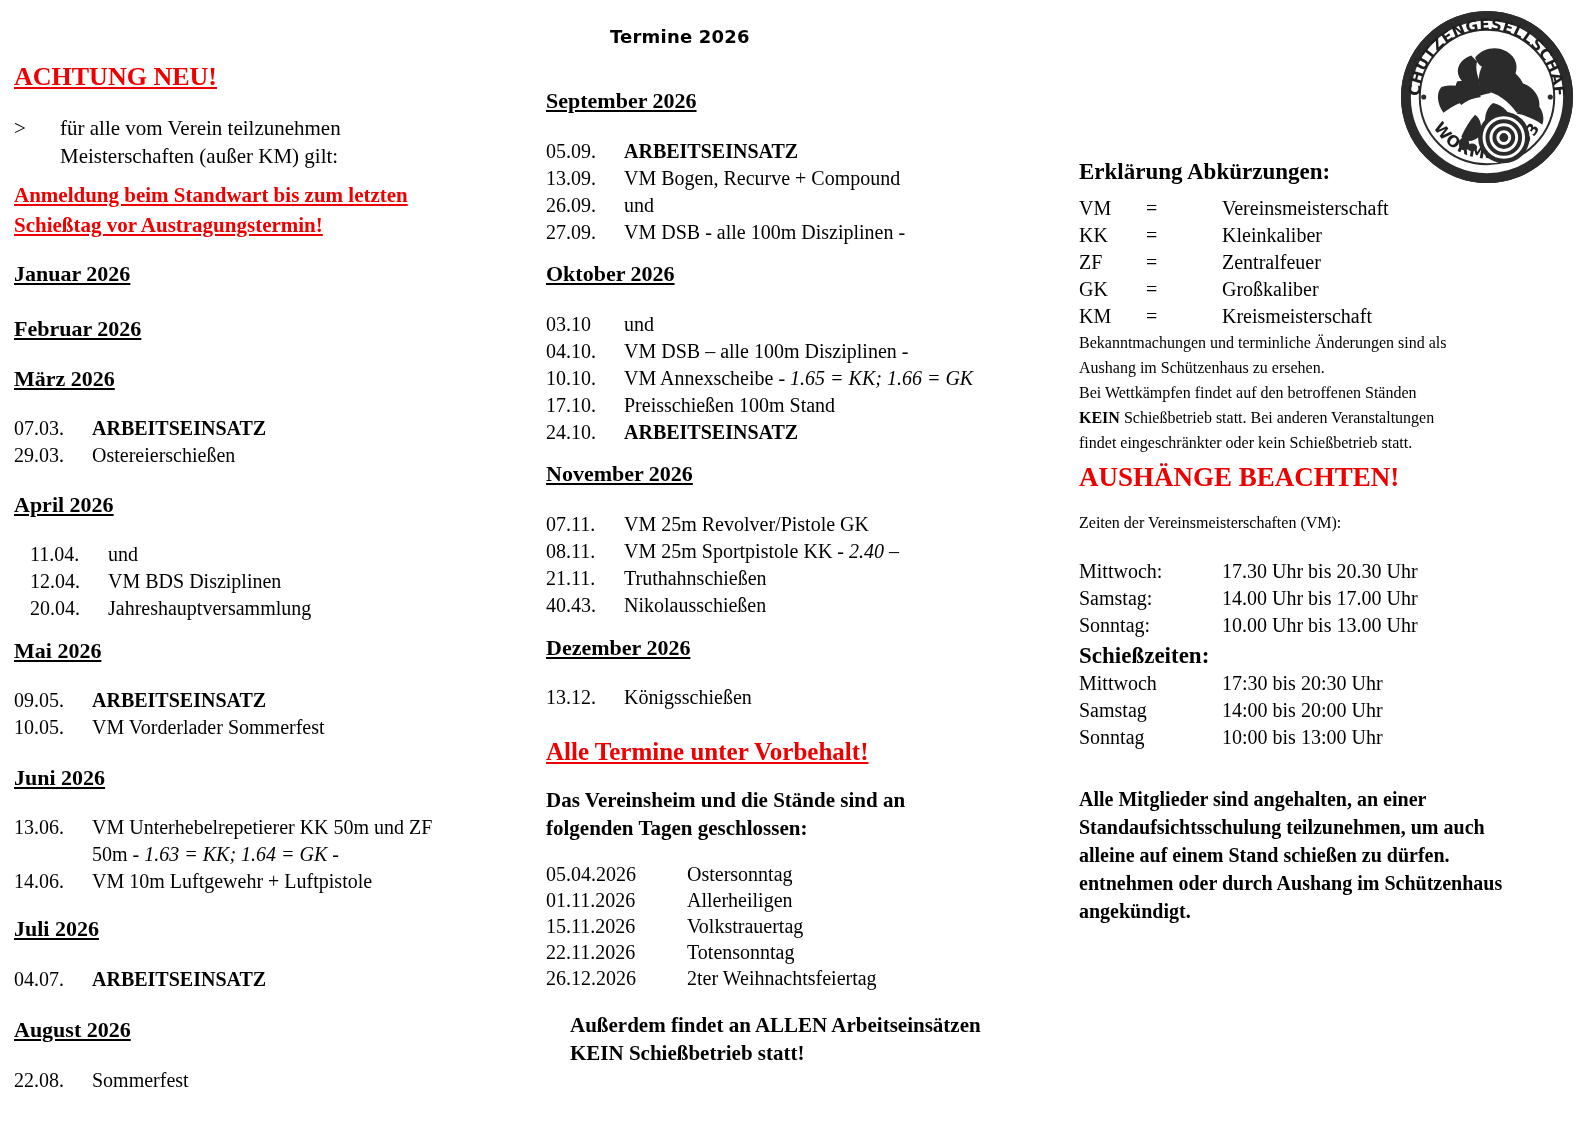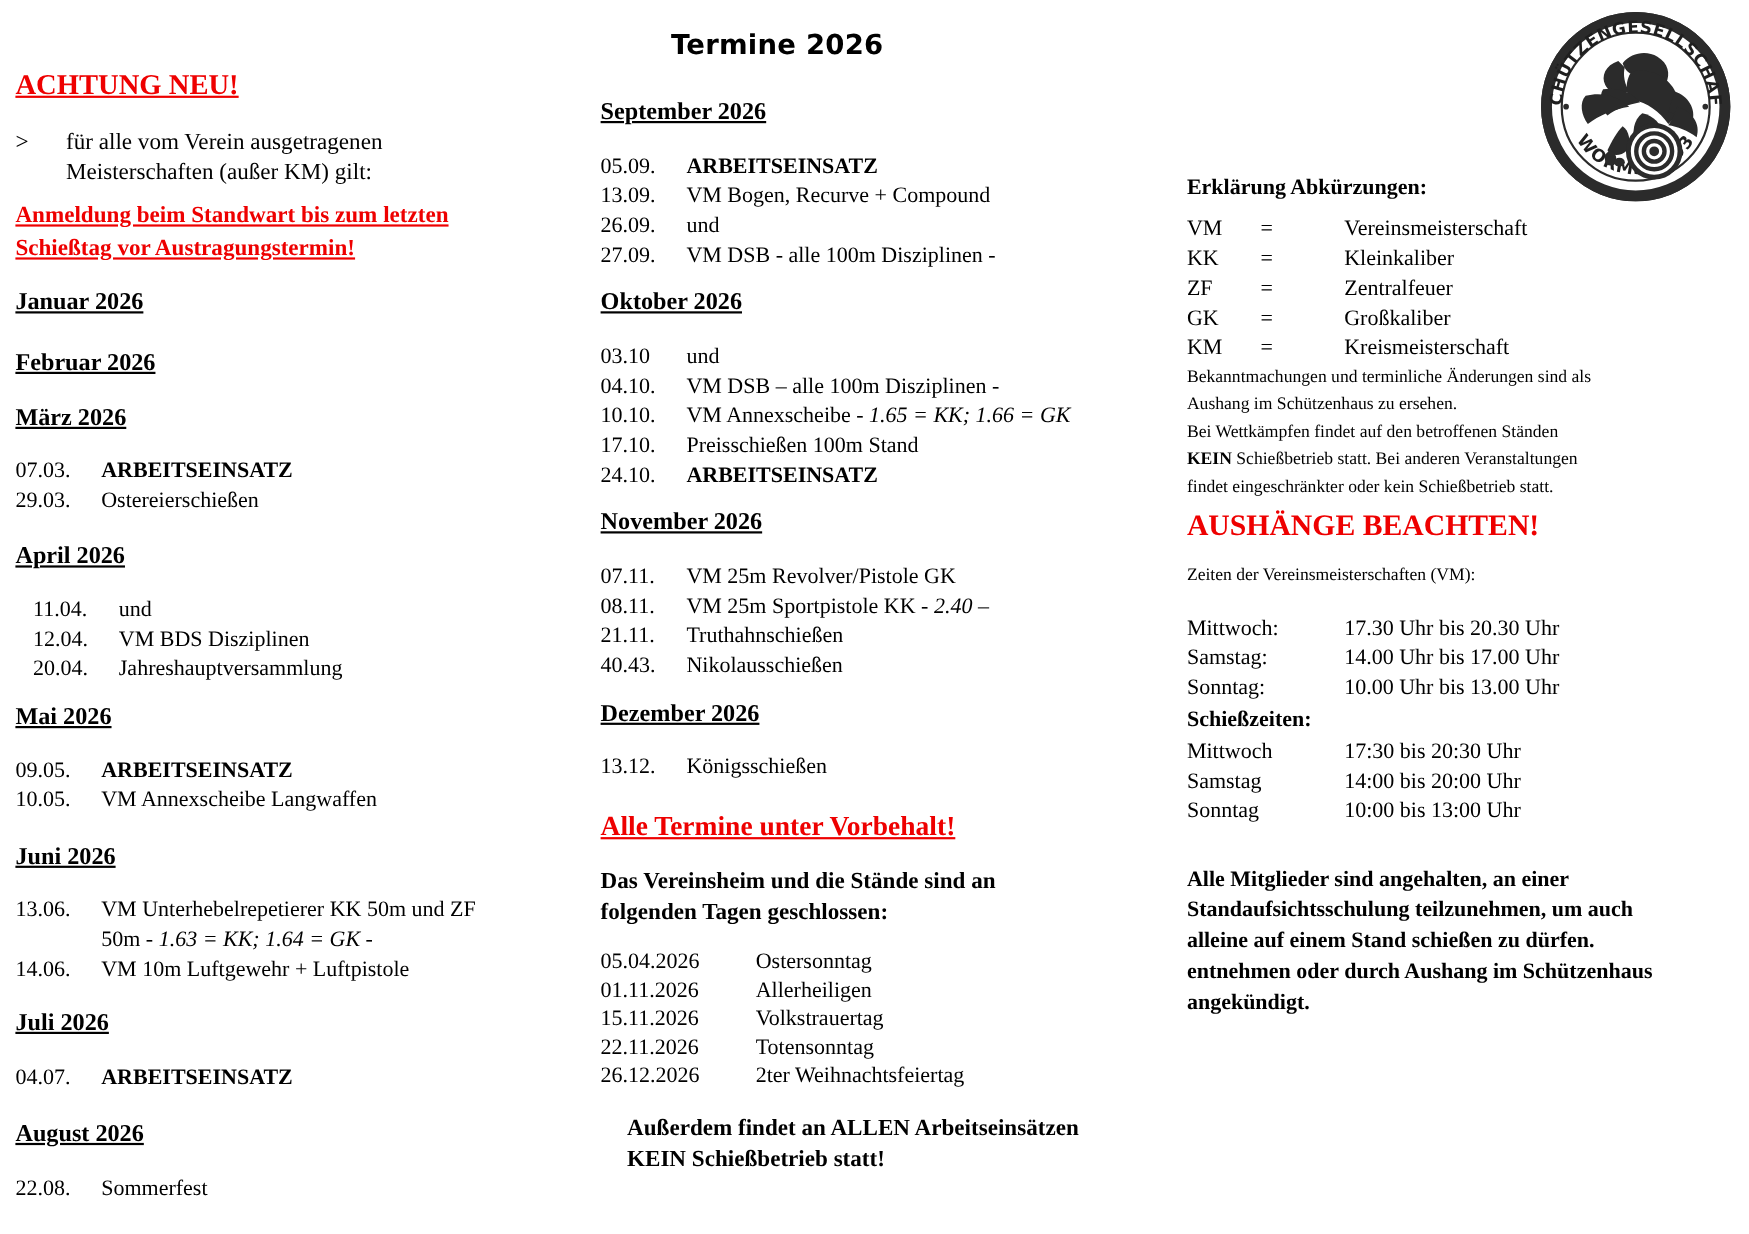--- a/index.html
+++ b/index.html
@@ -16,21 +16,21 @@
     color: #000000;
     overflow: hidden;
   }
 
   
   .doc-title {
     position: absolute;
     left: 610px;
     top: 26px;
     font-family: "DejaVu Sans", "Liberation Sans", sans-serif;
-    font-size: 25px;
+    font-size: 18px;
     font-weight: bold;
     letter-spacing: 0.2px;
     white-space: nowrap;
   }
 
   
   .col-left  { position: absolute; left: 14px;   top: 0;  width: 500px; }
   .col-mid   { position: absolute; left: 546px;  top: 0;  width: 510px; }
   .col-right { position: absolute; left: 1079px; top: 0;  width: 470px; }
 
@@ -73,21 +73,21 @@
   .ev-list { font-size: 20px; line-height: 27px; }
   .ev-row { display: flex; align-items: flex-start; white-space: nowrap; }
   .ev-date { width: 78px; flex: 0 0 78px; }
   .ev-text { flex: 1 1 auto; }
   .ev-cont { padding-left: 78px; }
   .b { font-weight: bold; }
   .i { font-style: italic; }
 
   
   .rc-head {
-    font-size: 20px;
+    font-size: 23px;
     font-weight: bold;
     white-space: nowrap;
   }
   .abbr-row {
     display: flex;
     font-size: 20px;
     line-height: 27px;
     white-space: nowrap;
     align-items: center;
   }
@@ -173,21 +173,21 @@
     </svg>
   </div>
 
   <div class="col-left">
 
     <div class="blk head-red" style="left:0; top:62px;">ACHTUNG NEU!</div>
 
     <div class="blk" style="left:0; top:114px; width:480px;">
       <div class="bullet-line" style="display:flex;">
         <span style="width:46px; flex:0 0 46px;">&gt;</span>
-        <span>für alle vom Verein ausgetragenen</span>
+        <span>für alle vom Verein teilzunehmen</span>
       </div>
       <div class="bullet-line" style="padding-left:46px;">Meisterschaften (außer KM) gilt:</div>
     </div>
 
     <div class="blk" style="left:0; top:180px; width:500px;">
       <div class="bold-red-2">Anmeldung beim Standwart bis zum letzten</div>
       <div class="bold-red-2">Schießtag vor Austragungstermin!</div>
     </div>
 
     <div class="blk month-wrap" style="left:0; top:263px;">
@@ -233,21 +233,21 @@
     <div class="blk month-wrap" style="left:0; top:640px;">
       <span class="month">Mai 2026</span>
     </div>
     <div class="blk ev-list" style="left:0; top:687px; width:500px;">
       <div class="ev-row">
         <span class="ev-date">09.05.</span>
         <span class="ev-text b">ARBEITSEINSATZ</span>
       </div>
       <div class="ev-row">
         <span class="ev-date">10.05.</span>
-        <span class="ev-text">VM Annexscheibe Langwaffen</span>
+        <span class="ev-text">VM Vorderlader Sommerfest</span>
       </div>
     </div>
 
     <div class="blk month-wrap" style="left:0; top:767px;">
       <span class="month">Juni 2026</span>
     </div>
     <div class="blk ev-list" style="left:0; top:814px; width:500px;">
       <div class="ev-row">
         <span class="ev-date">13.06.</span>
         <span class="ev-text">VM Unterhebelrepetierer KK 50m und ZF</span>

